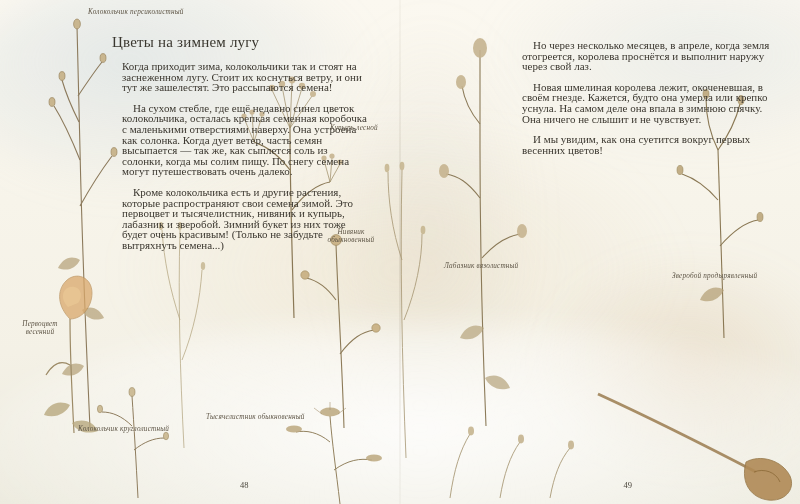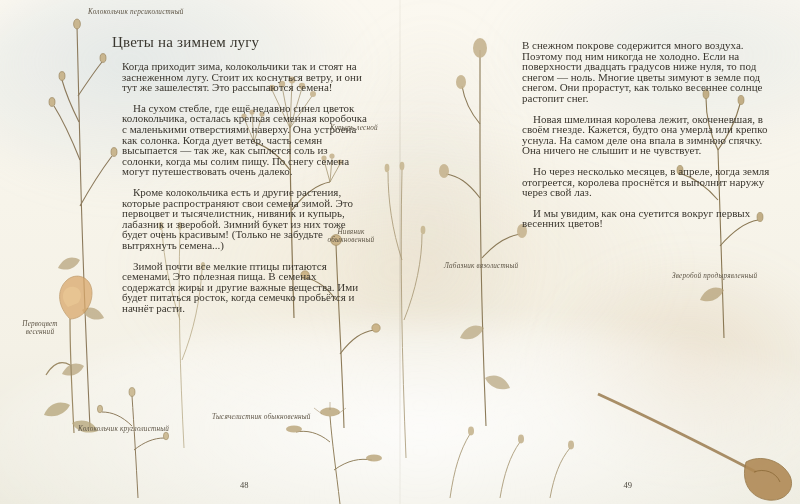--- a/index.html
+++ b/index.html
@@ -314,39 +314,37 @@
       <ellipse cx="91" cy="29" rx="3" ry="4.4"></ellipse>
       <ellipse cx="141" cy="35" rx="3" ry="4.4"></ellipse>
     </g>
   </svg>
 
   <div class="col col-left">
     <h1>Цветы на зимнем лугу</h1>
     <p>Когда приходит зима, колокольчики так и стоят на заснеженном лугу. Стоит их коснуться ветру, и они тут же зашелестят. Это рассыпаются семена!</p>
     <p class="indent">На сухом стебле, где ещё недавно синел цветок колокольчика, осталась крепкая семенная коробочка с маленькими отверстиями наверху. Она устроена как солонка. Когда дует ветер, часть семян высыпается — так же, как сыплется соль из солонки, когда мы солим пищу. По снегу семена могут путешествовать очень далеко.</p>
     <p class="indent">Кроме колокольчика есть и другие растения, которые распространяют свои семена зимой. Это первоцвет и тысячелистник, нивяник и купырь, лабазник и зверобой. Зимний букет из них тоже будет очень красивым! (Только не забудьте вытряхнуть семена...)</p>
-    <p class="indent">Зимой почти все мелкие птицы питаются семенами. Это полезная пища. В семенах содержатся жиры и другие важные вещества. Ими будет питаться росток, когда семечко пробьётся и начнёт расти.</p>
   </div>
 
   <div class="col col-right">
-    <p>В снежном покрове содержится много воздуха. Поэтому под ним никогда не холодно. Если на поверхности двадцать градусов ниже нуля, то под снегом — ноль. Многие цветы зимуют в земле под снегом. Они прорастут, как только весеннее солнце растопит снег.</p>
+    <p class="indent">Но через несколько месяцев, в апреле, когда земля отогреется, королева проснётся и выполнит наружу через свой лаз.</p>
     <p class="indent">Новая шмелиная королева лежит, окоченевшая, в своём гнезде. Кажется, будто она умерла или крепко уснула. На самом деле она впала в зимнюю спячку. Она ничего не слышит и не чувствует.</p>
-    <p class="indent">Но через несколько месяцев, в апреле, когда земля отогреется, королева проснётся и выполнит наружу через свой лаз.</p>
     <p class="indent">И мы увидим, как она суетится вокруг первых весенних цветов!</p>
   </div>
 
   <div class="caption" style="left:88px; top:8px;">Колокольчик персиколистный</div>
 
   <div class="caption" style="left:330px; top:124px;">Купырь лесной</div>
 
   <div class="caption wrap" style="left:320px; top:228px; width:62px;">Нивяник обыкновенный</div>
 
   <div class="caption wrap" style="left:8px; top:320px; width:64px;">Первоцвет весенний</div>
 
-  <div class="caption" style="left:212px; top:413px;">Тысячелистник обыкновенный</div>
+  <div class="caption" style="left:206px; top:413px;">Тысячелистник обыкновенный</div>
 
   <div class="caption" style="left:78px; top:425px;">Колокольчик круглолистный</div>
 
   <div class="caption" style="left:444px; top:262px;">Лабазник вязолистный</div>
 
   <div class="caption" style="left:672px; top:272px;">Зверобой продырявленный</div>
 
   <div class="folio folio-left">48</div>
   <div class="folio folio-right">49</div>
 

